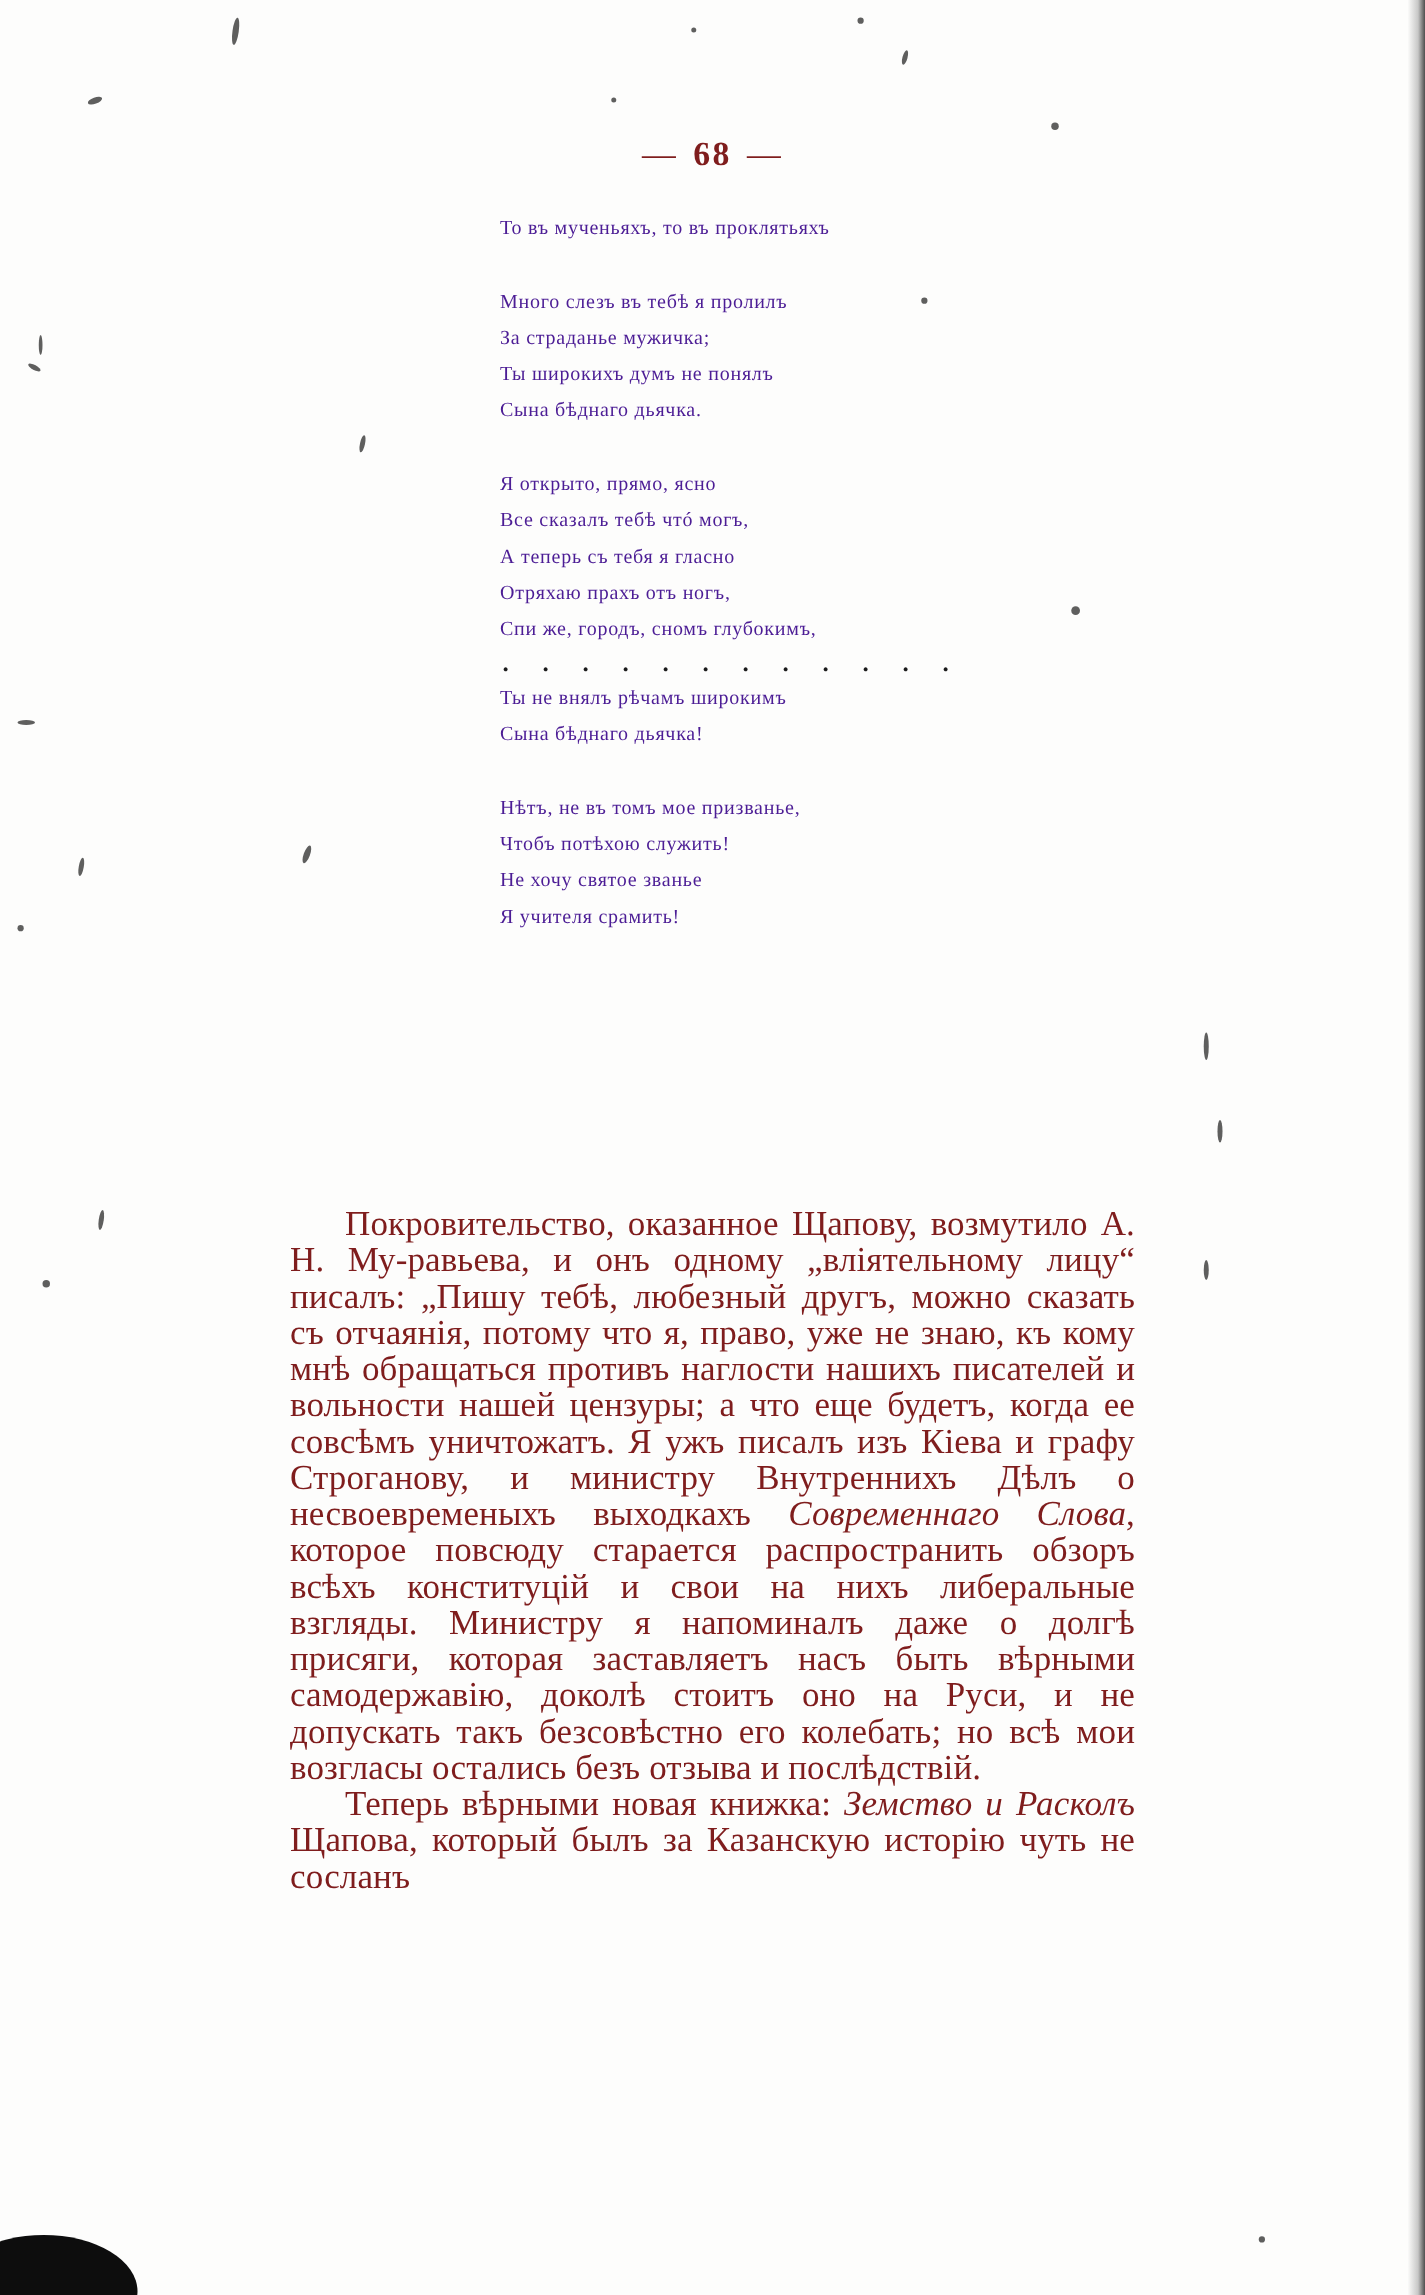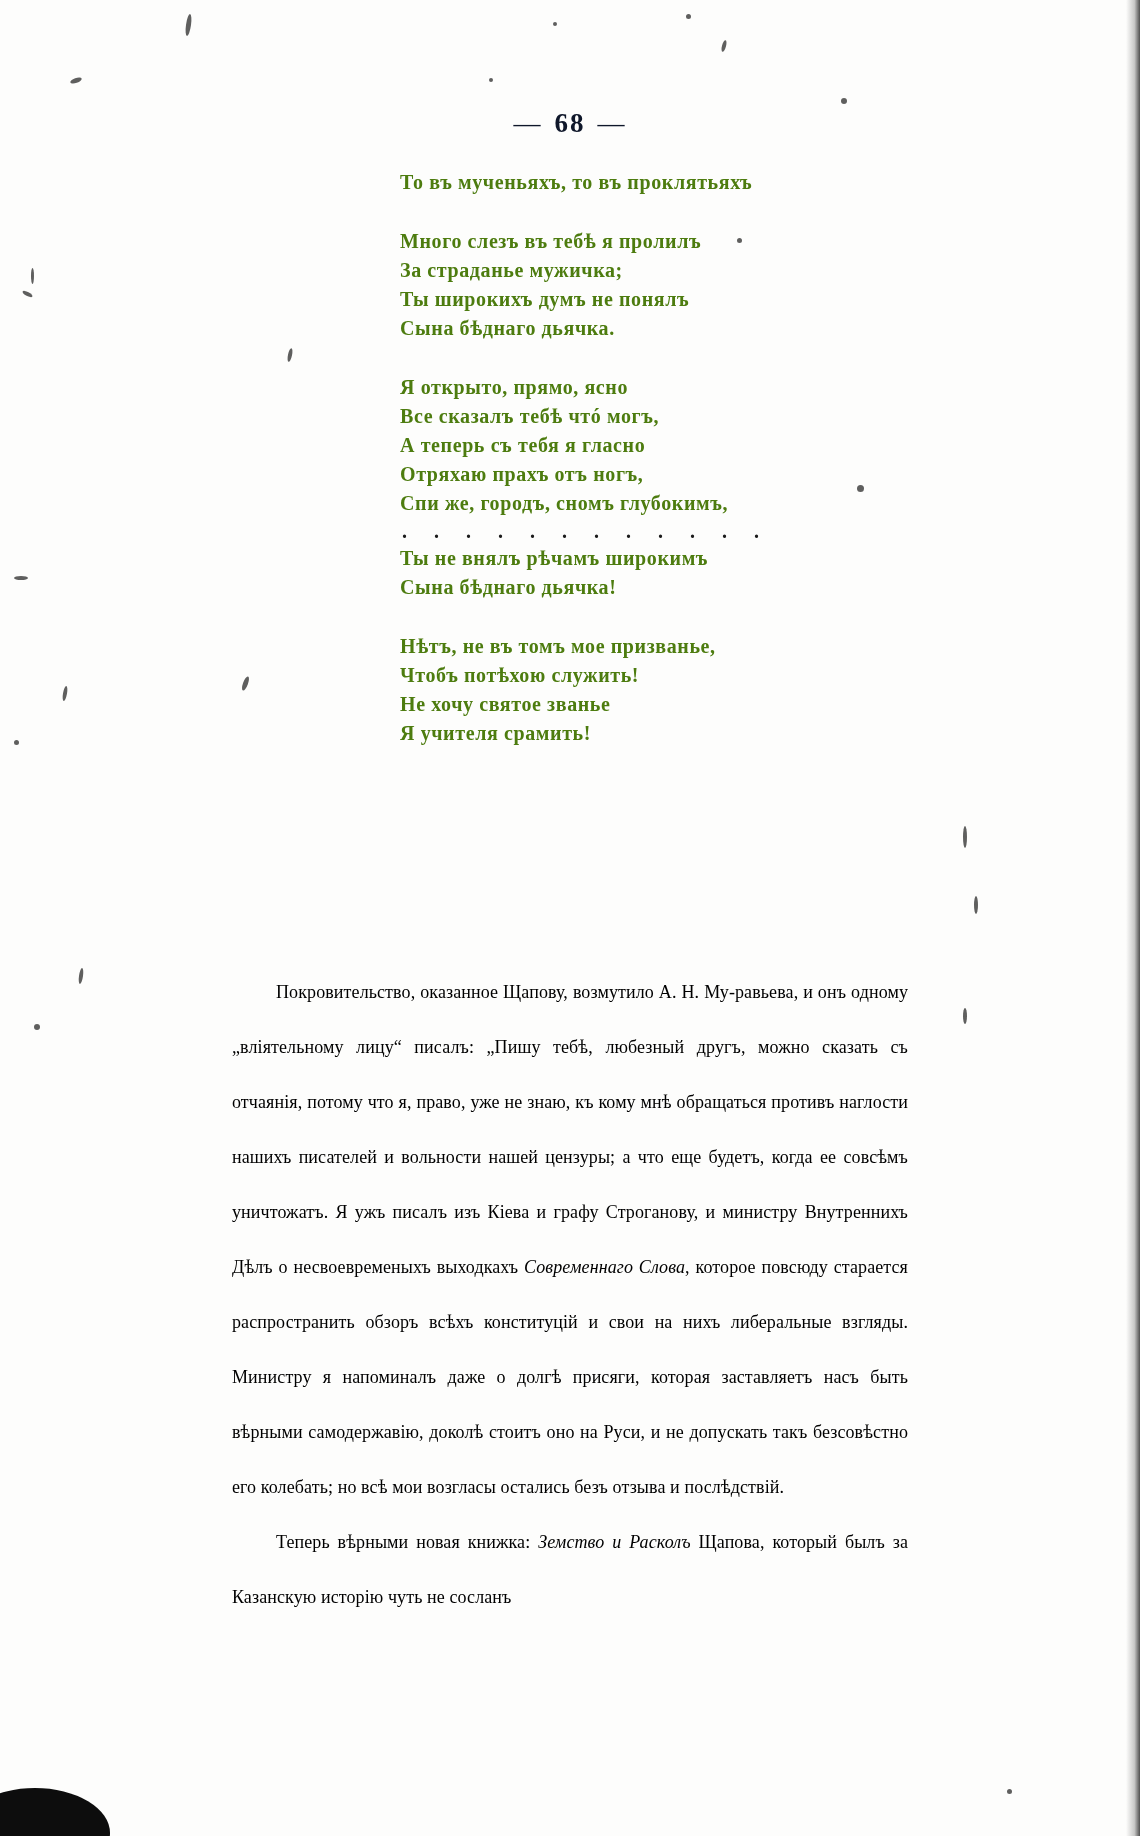--- a/index.html
+++ b/index.html
@@ -47,67 +47,67 @@
 
   .page-number {
     position: absolute;
     top: 108px;
     left: 0;
     width: 1140px;
     text-align: center;
     font-size: 27px;
     letter-spacing: 2px;
     font-weight: 700;
-    color: #0f172a;
+    color: #7f1d1d;
   }
   .page-number .dash {
     font-weight: 400;
     padding: 0 12px;
   }
 
   .poem {
     position: absolute;
     top: 168px;
     left: 400px;
     width: 520px;
   }
   .stanza {
     margin-bottom: 30px;
   }
   .stanza:last-child { margin-bottom: 0; }
   .verse {
-    font-size: 20px;
+    font-size: 16px;
     line-height: 29px;
     letter-spacing: .6px;
-    font-weight: 700;
-    color: #4d7c0f;
+    font-weight: 400;
+    color: #4c1d95;
     white-space: nowrap;
   }
   .dotline {
     font-size: 20px;
     letter-spacing: 11px;
     font-weight: 700;
     color: #1b1b1b;
     line-height: 26px;
     padding-left: 2px;
   }
 
   .prose {
     position: absolute;
     top: 965px;
     left: 232px;
     width: 676px;
   }
   .prose p {
     margin: 0;
-    font-size: 18px;
-    line-height: 55px;
+    font-size: 28px;
+    line-height: 29px;
     text-align: justify;
     text-justify: inter-word;
-    color: #000000;
+    color: #7f1d1d;
     letter-spacing: .1px;
   }
   .prose p.indent { text-indent: 44px; }
   .ital { font-style: italic; }
 </style>
 </head>
 <body>
 
 <div class="page">
 

